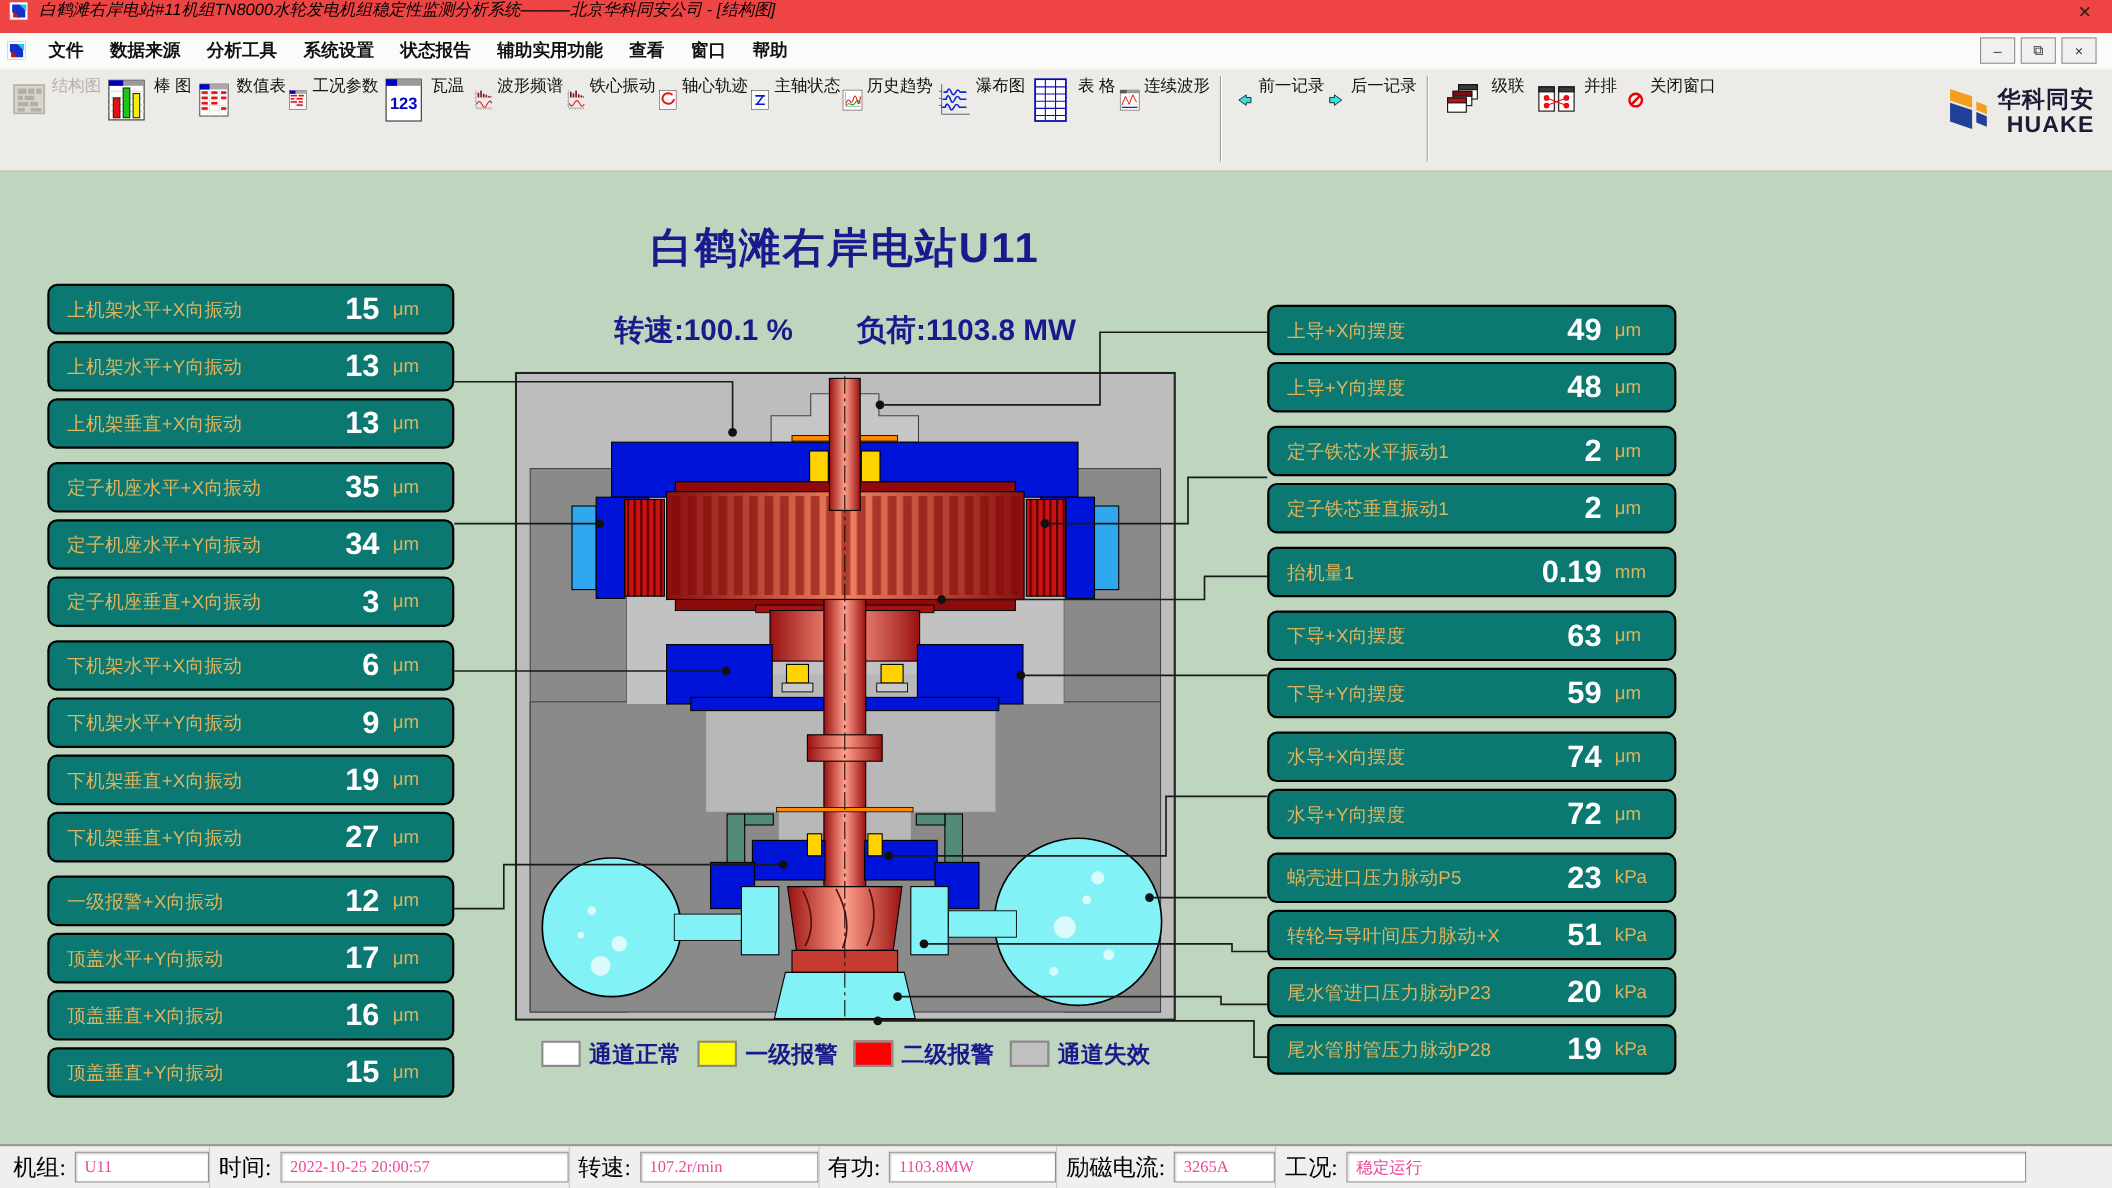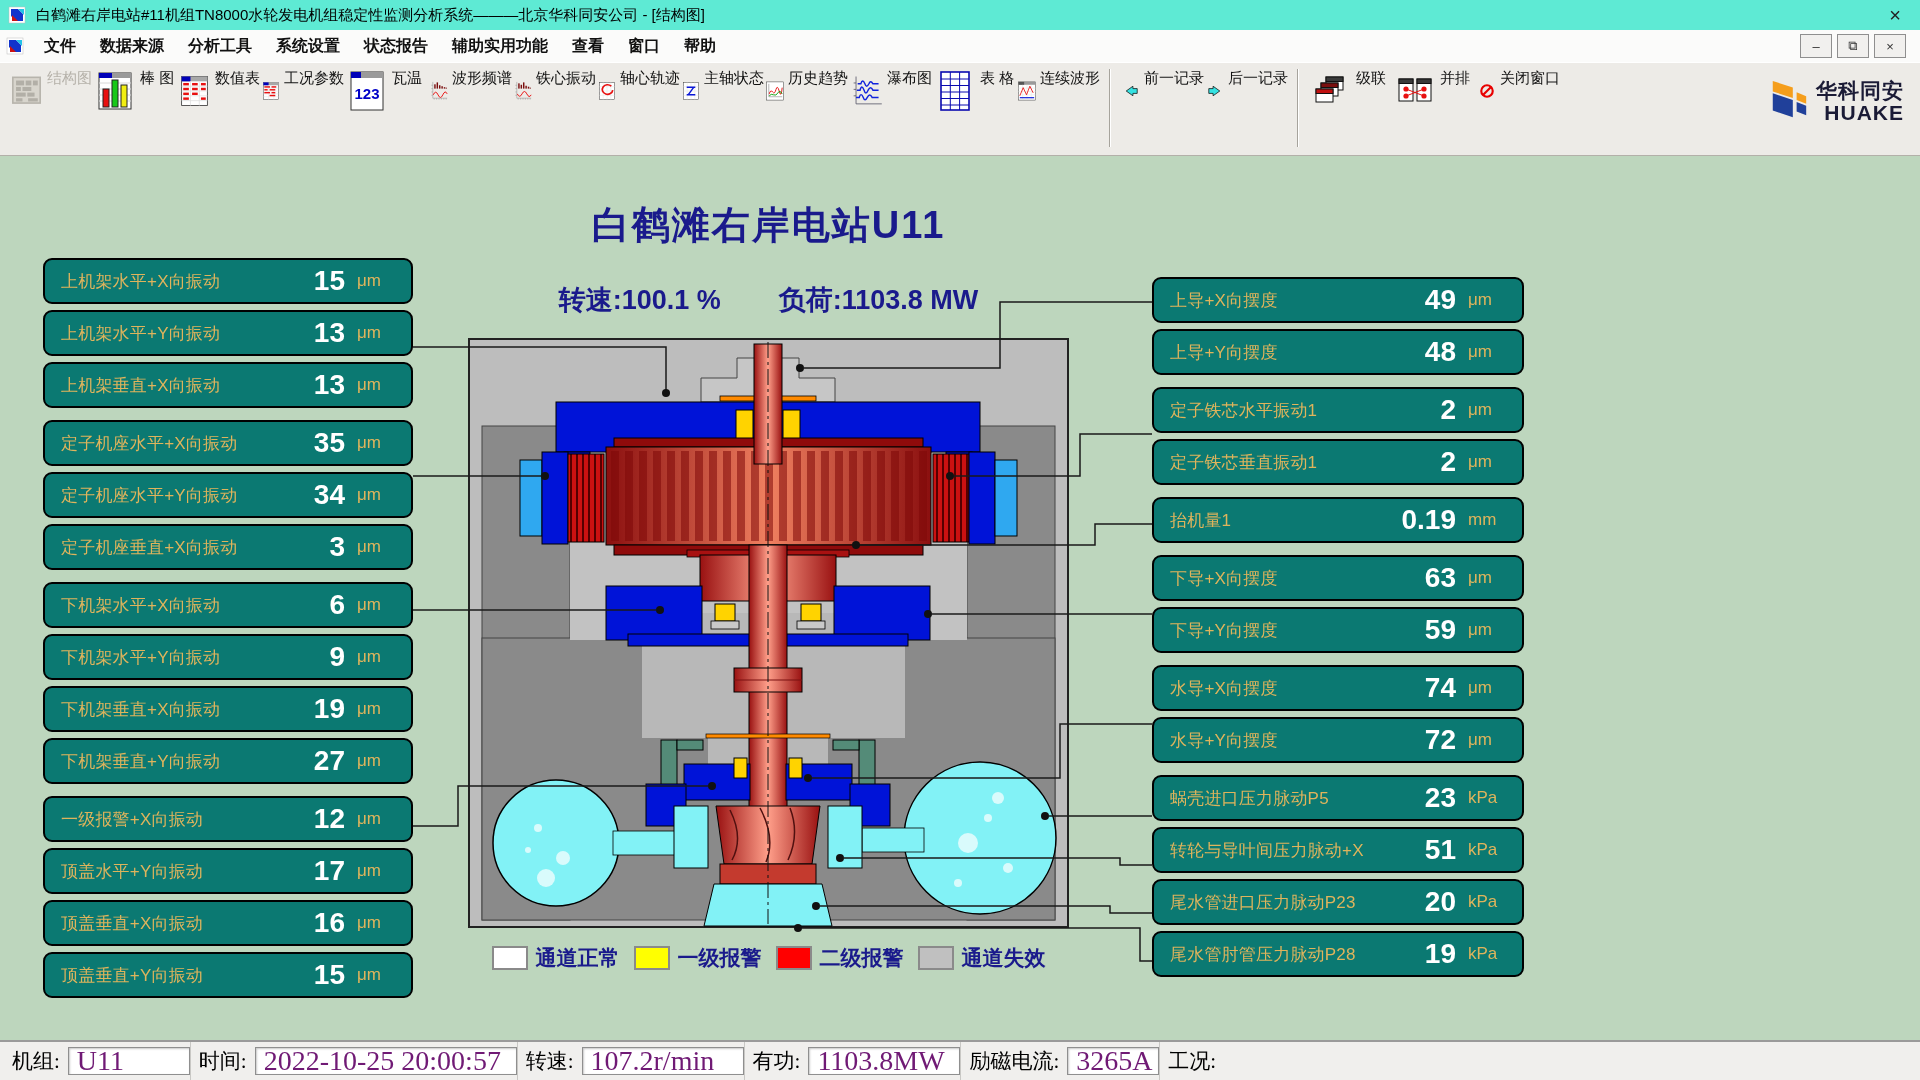--- a/index.html
+++ b/index.html
@@ -1,22 +1,22 @@
 <!DOCTYPE html>
 <html><head>
 <meta charset="utf-8">
 <style>
   html,body{margin:0;padding:0;}
   body{
     width:1920px;height:1080px;position:relative;overflow:hidden;
     font-family:"Liberation Sans",sans-serif;background:#bdd6bd;
   }
   
-  .titlebar{position:absolute;top:0;left:0;right:0;height:30px;background:#5eead4;
-    display:flex;align-items:center;padding:0 8px;z-index:10;border-bottom:1px solid #ececec;}
+  .titlebar{position:absolute;top:0;left:0;right:0;height:30px;background:#ef4444;
+    display:flex;align-items:flex-start;padding:0 8px;z-index:10;border-bottom:1px solid #ececec;font-style:italic;}
   .titlebar .app-ico{width:20px;height:20px;flex:0 0 auto;}
   .titlebar .title{font-size:15px;color:#000;margin-left:8px;white-space:nowrap;}
   .titlebar .close{margin-left:auto;width:34px;text-align:center;font-size:20px;color:#222;cursor:default;}
   
   .menubar{position:absolute;top:30px;left:0;right:0;height:32px;background:#fbfbfa;
     display:flex;align-items:center;padding:0 6px;z-index:10;}
   .menubar .app-ico{width:20px;height:20px;margin-right:6px;}
   .menu-item{font-size:16px;font-weight:600;color:#111;padding:0 12px;white-space:nowrap;}
   .win-controls{margin-left:auto;display:flex;gap:5px;padding-right:8px;}
   .win-btn{width:30px;height:22px;border:1px solid #8f8f8f;background:#f1f0ee;
@@ -62,21 +62,21 @@
   .legend-swatch{width:36px;height:24px;border:2px solid #8a8a8a;box-sizing:border-box;}
   .legend-label{font-size:21px;font-weight:bold;color:#1a1a8c;white-space:nowrap;}
   
   .statusbar{position:absolute;left:0;right:0;bottom:0;height:40px;background:#f0efed;
     border-top:2px solid #9a9a9a;display:flex;align-items:flex-end;padding:0 4px;z-index:10;
     font-family:"Liberation Serif",serif;box-sizing:border-box;}
   .sb-pair{display:flex;align-items:center;height:100%;}
   .sb-pair:not(:first-child){border-left:1px solid #c9c8c5;}
   .sb-label{font-size:21px;color:#000;padding:0 8px;white-space:nowrap;}
   .sb-value{height:28px;background:#fff;border:1px solid #8f8f8f;box-shadow:inset 1px 1px 2px rgba(0,0,0,0.22);
-    display:flex;align-items:center;padding:0 8px;font-size:28px;color:#701a75;white-space:nowrap;box-sizing:border-box;}
+    display:flex;align-items:center;padding:0 8px;font-size:15px;color:#ec4899;white-space:nowrap;box-sizing:border-box;}
   .sb-pair:nth-child(1) .sb-value{width:122px;}
   .sb-pair:nth-child(2) .sb-value{width:262px;}
   .sb-pair:nth-child(3) .sb-value{width:162px;}
   .sb-pair:nth-child(4) .sb-value{width:152px;}
   .sb-pair:nth-child(5) .sb-value{width:92px;}
   .sb-pair:nth-child(6) .sb-value{width:618px;}
 </style>
 </head>
 <body>
 
@@ -687,14 +687,15 @@
     <span class="sb-pair">
       <span class="sb-label">有功:</span>
       <span class="sb-value">1103.8MW</span>
     </span>
     <span class="sb-pair">
       <span class="sb-label">励磁电流:</span>
       <span class="sb-value">3265A</span>
     </span>
     <span class="sb-pair">
       <span class="sb-label">工况:</span>
+      <span class="sb-value">稳定运行</span>
     </span>
   </div>
 
 </body></html>

